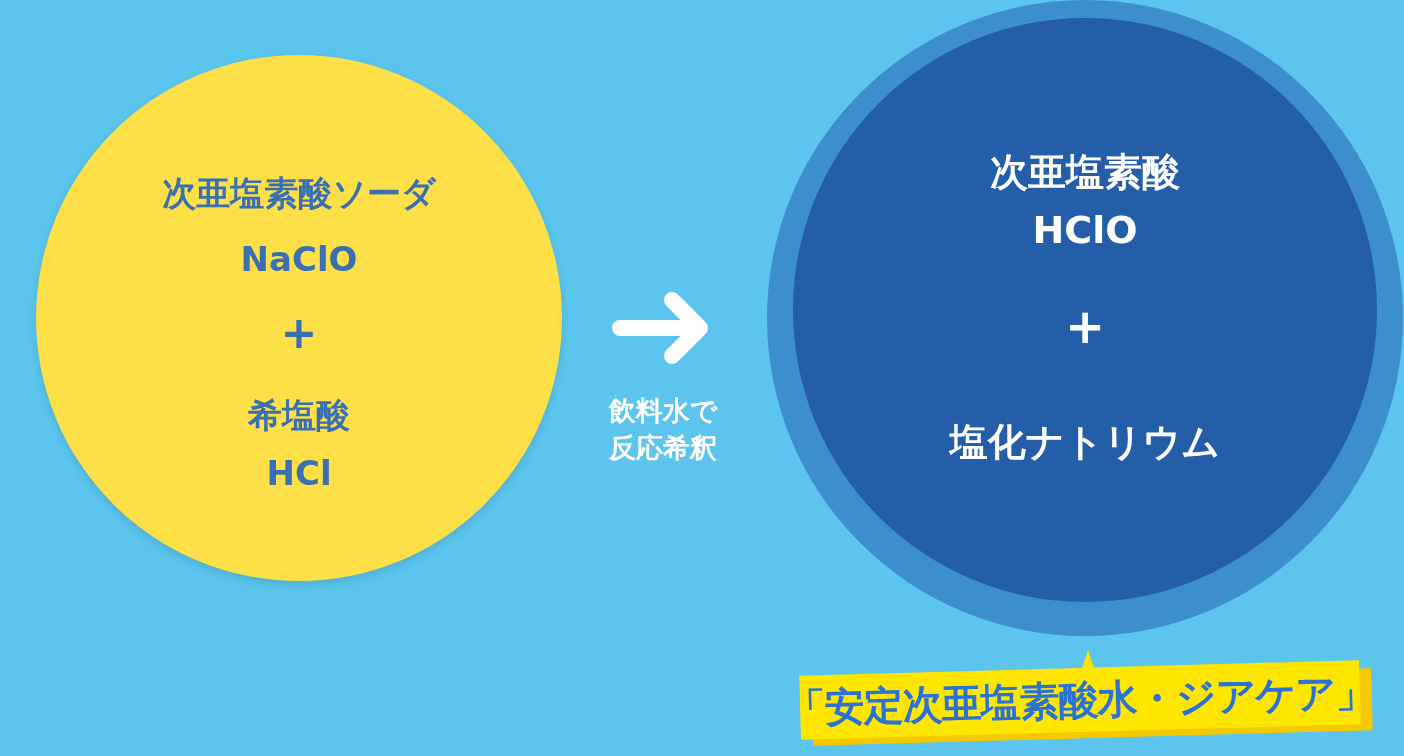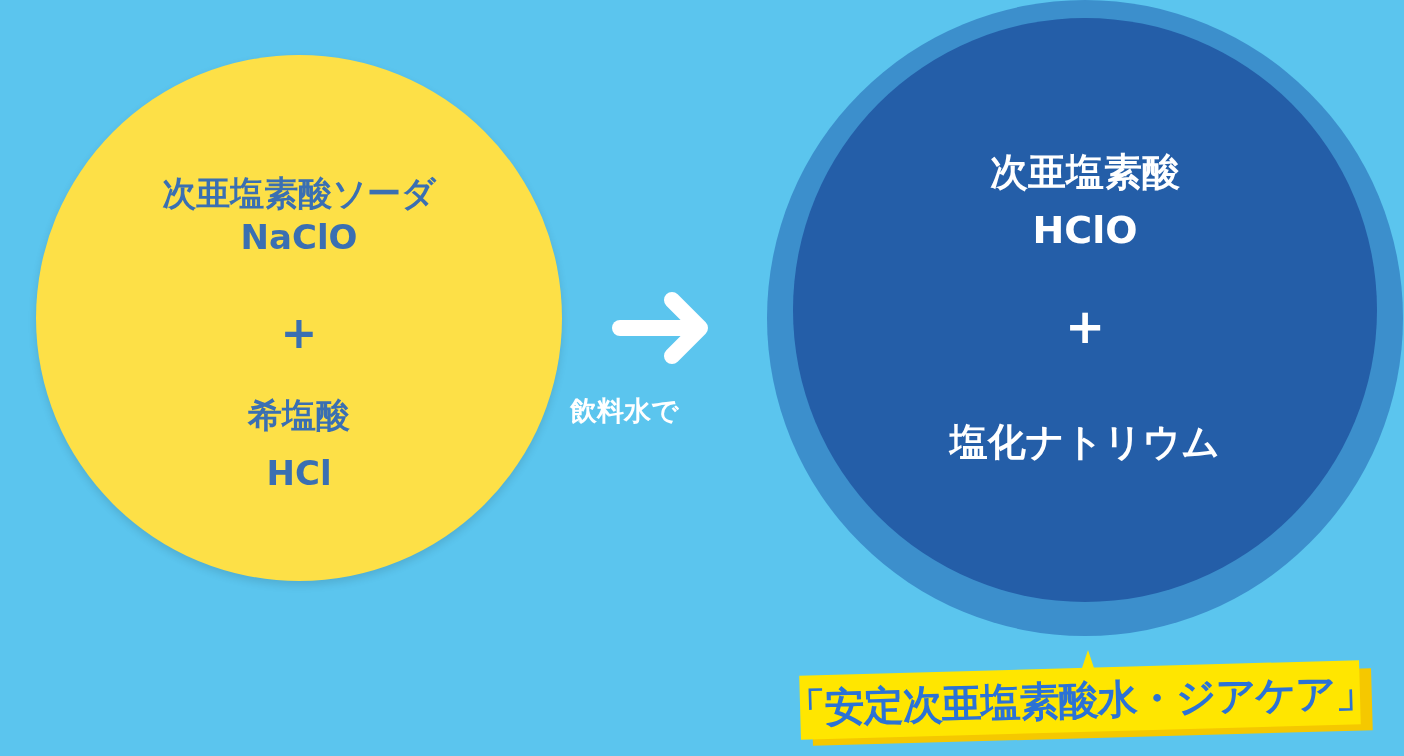--- a/index.html
+++ b/index.html
@@ -14,31 +14,31 @@
       width: 526px; height: 526px; border-radius: 50%;
       background: #fde047;
       box-shadow: 0 4px 8px rgba(0,0,0,0.12);
     }
     .circle-left .txt, .circle-right .txt {
       position: absolute; left: 0; right: 0; text-align: center;
       font-weight: bold; line-height: 1.2;
     }
     .circle-left .txt { color: #3a6fb2; font-size: 34px; }
     .cl-name1 { top: 118px; }
-    .cl-form1 { top: 162px; }
+    .cl-form1 { top: 184px; }
     .cl-plus  { top: 252px; font-size: 44px !important; }
     .cl-name2 { top: 340px; }
     .cl-form2 { top: 398px; }
 
     .arrow {
       position: absolute; left: 610px; top: 290px; width: 104px; height: 80px;
     }
     .arrow-label {
       position: absolute; left: 570px; top: 392px; width: 186px;
-      color: #ffffff; font-weight: bold;
+      text-align: center; color: #ffffff; font-weight: bold;
       font-size: 27px; line-height: 1.38;
     }
 
     .circle-right-outer {
       position: absolute; left: 767px; top: 0px;
       width: 636px; height: 636px; border-radius: 50%;
       background: #3c8fcc;
     }
     .circle-right {
       position: absolute; left: 793px; top: 18px;
@@ -84,20 +84,21 @@
   <div class="txt cl-name2">希塩酸</div>
   <div class="txt cl-form2">HCl</div>
 </div>
 
 <svg class="arrow" viewBox="0 0 104 80">
   <line x1="10" y1="38" x2="88" y2="38" stroke="#ffffff" stroke-width="16" stroke-linecap="round"></line>
   <polyline points="62,10 90,38 62,66" fill="none" stroke="#ffffff" stroke-width="16" stroke-linecap="round" stroke-linejoin="round"></polyline>
 </svg>
 <div class="arrow-label">
   <div>飲料水で</div>
+  <div>反応希釈</div>
 </div>
 
 <div class="circle-right-outer"></div>
 <div class="circle-right">
   <div class="txt cr-form1">HClO</div>
   <div class="txt cr-name1">次亜塩素酸</div>
   <div class="txt cr-plus">+</div>
   <div class="txt cr-name2">塩化ナトリウム</div>
 </div>
 

